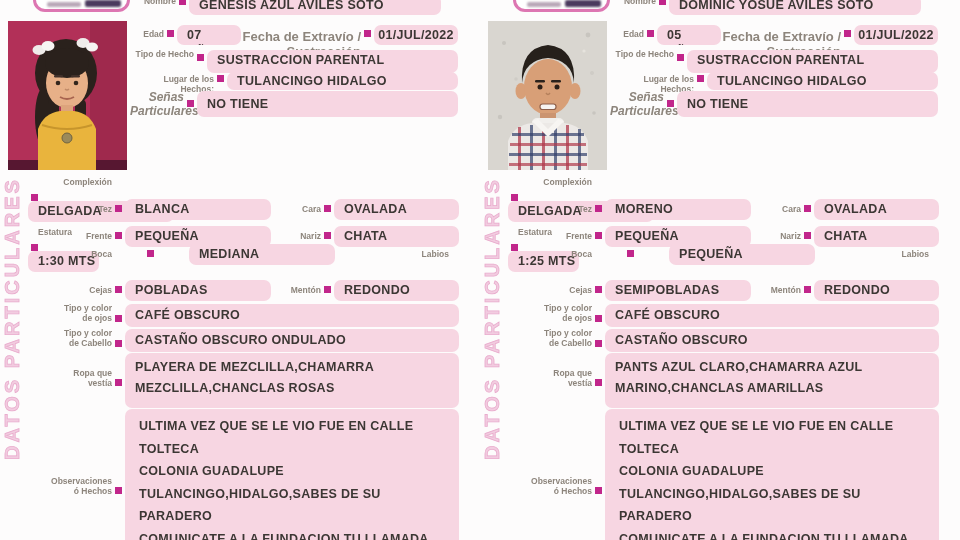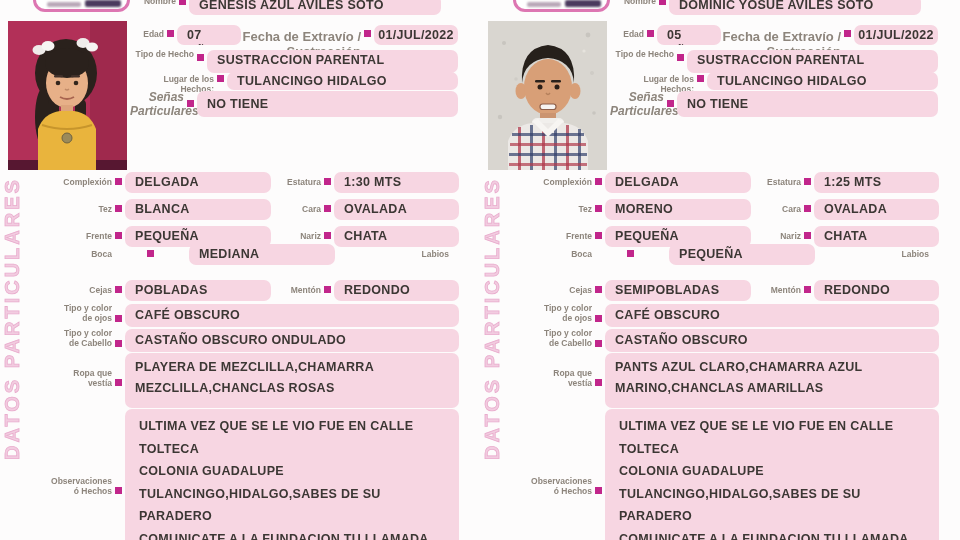--- a/index.html
+++ b/index.html
@@ -59,21 +59,21 @@
   .r-senas .box{height:26px;line-height:22px;}
 
   
   .row2{left:28px;width:431px;}
   .row2 .lab{width:84px;margin-top:6px;}
   .row2 .lab-r{width:44px;}
   .row2 .blt{margin-top:6px;}
   .row2 .box{height:21px;}
   .row2 .box-l{flex:none;width:146px;}
   .row2 .sp{flex:none;width:6px;}
-  .t-complexion{top:172px;} .t-tez{top:199px;} .t-frente{top:226px;}
+  .t-complexion{top:172px;flex-direction:column;} .t-tez{top:199px;} .t-frente{top:226px;}
   .t-boca{top:244px;gap:32px;} .t-cejas{top:280px;}
 
   
   .r-ojos{left:28px;top:304px;width:431px;}
   .r-ojos .lab{width:84px;}
   .r-ojos .blt{margin-top:11px;}
   .r-ojos .box{height:23px;line-height:19px;}
   .r-cabello{left:28px;top:329px;width:431px;}
   .r-cabello .lab{width:84px;}
   .r-cabello .blt{margin-top:11px;}

